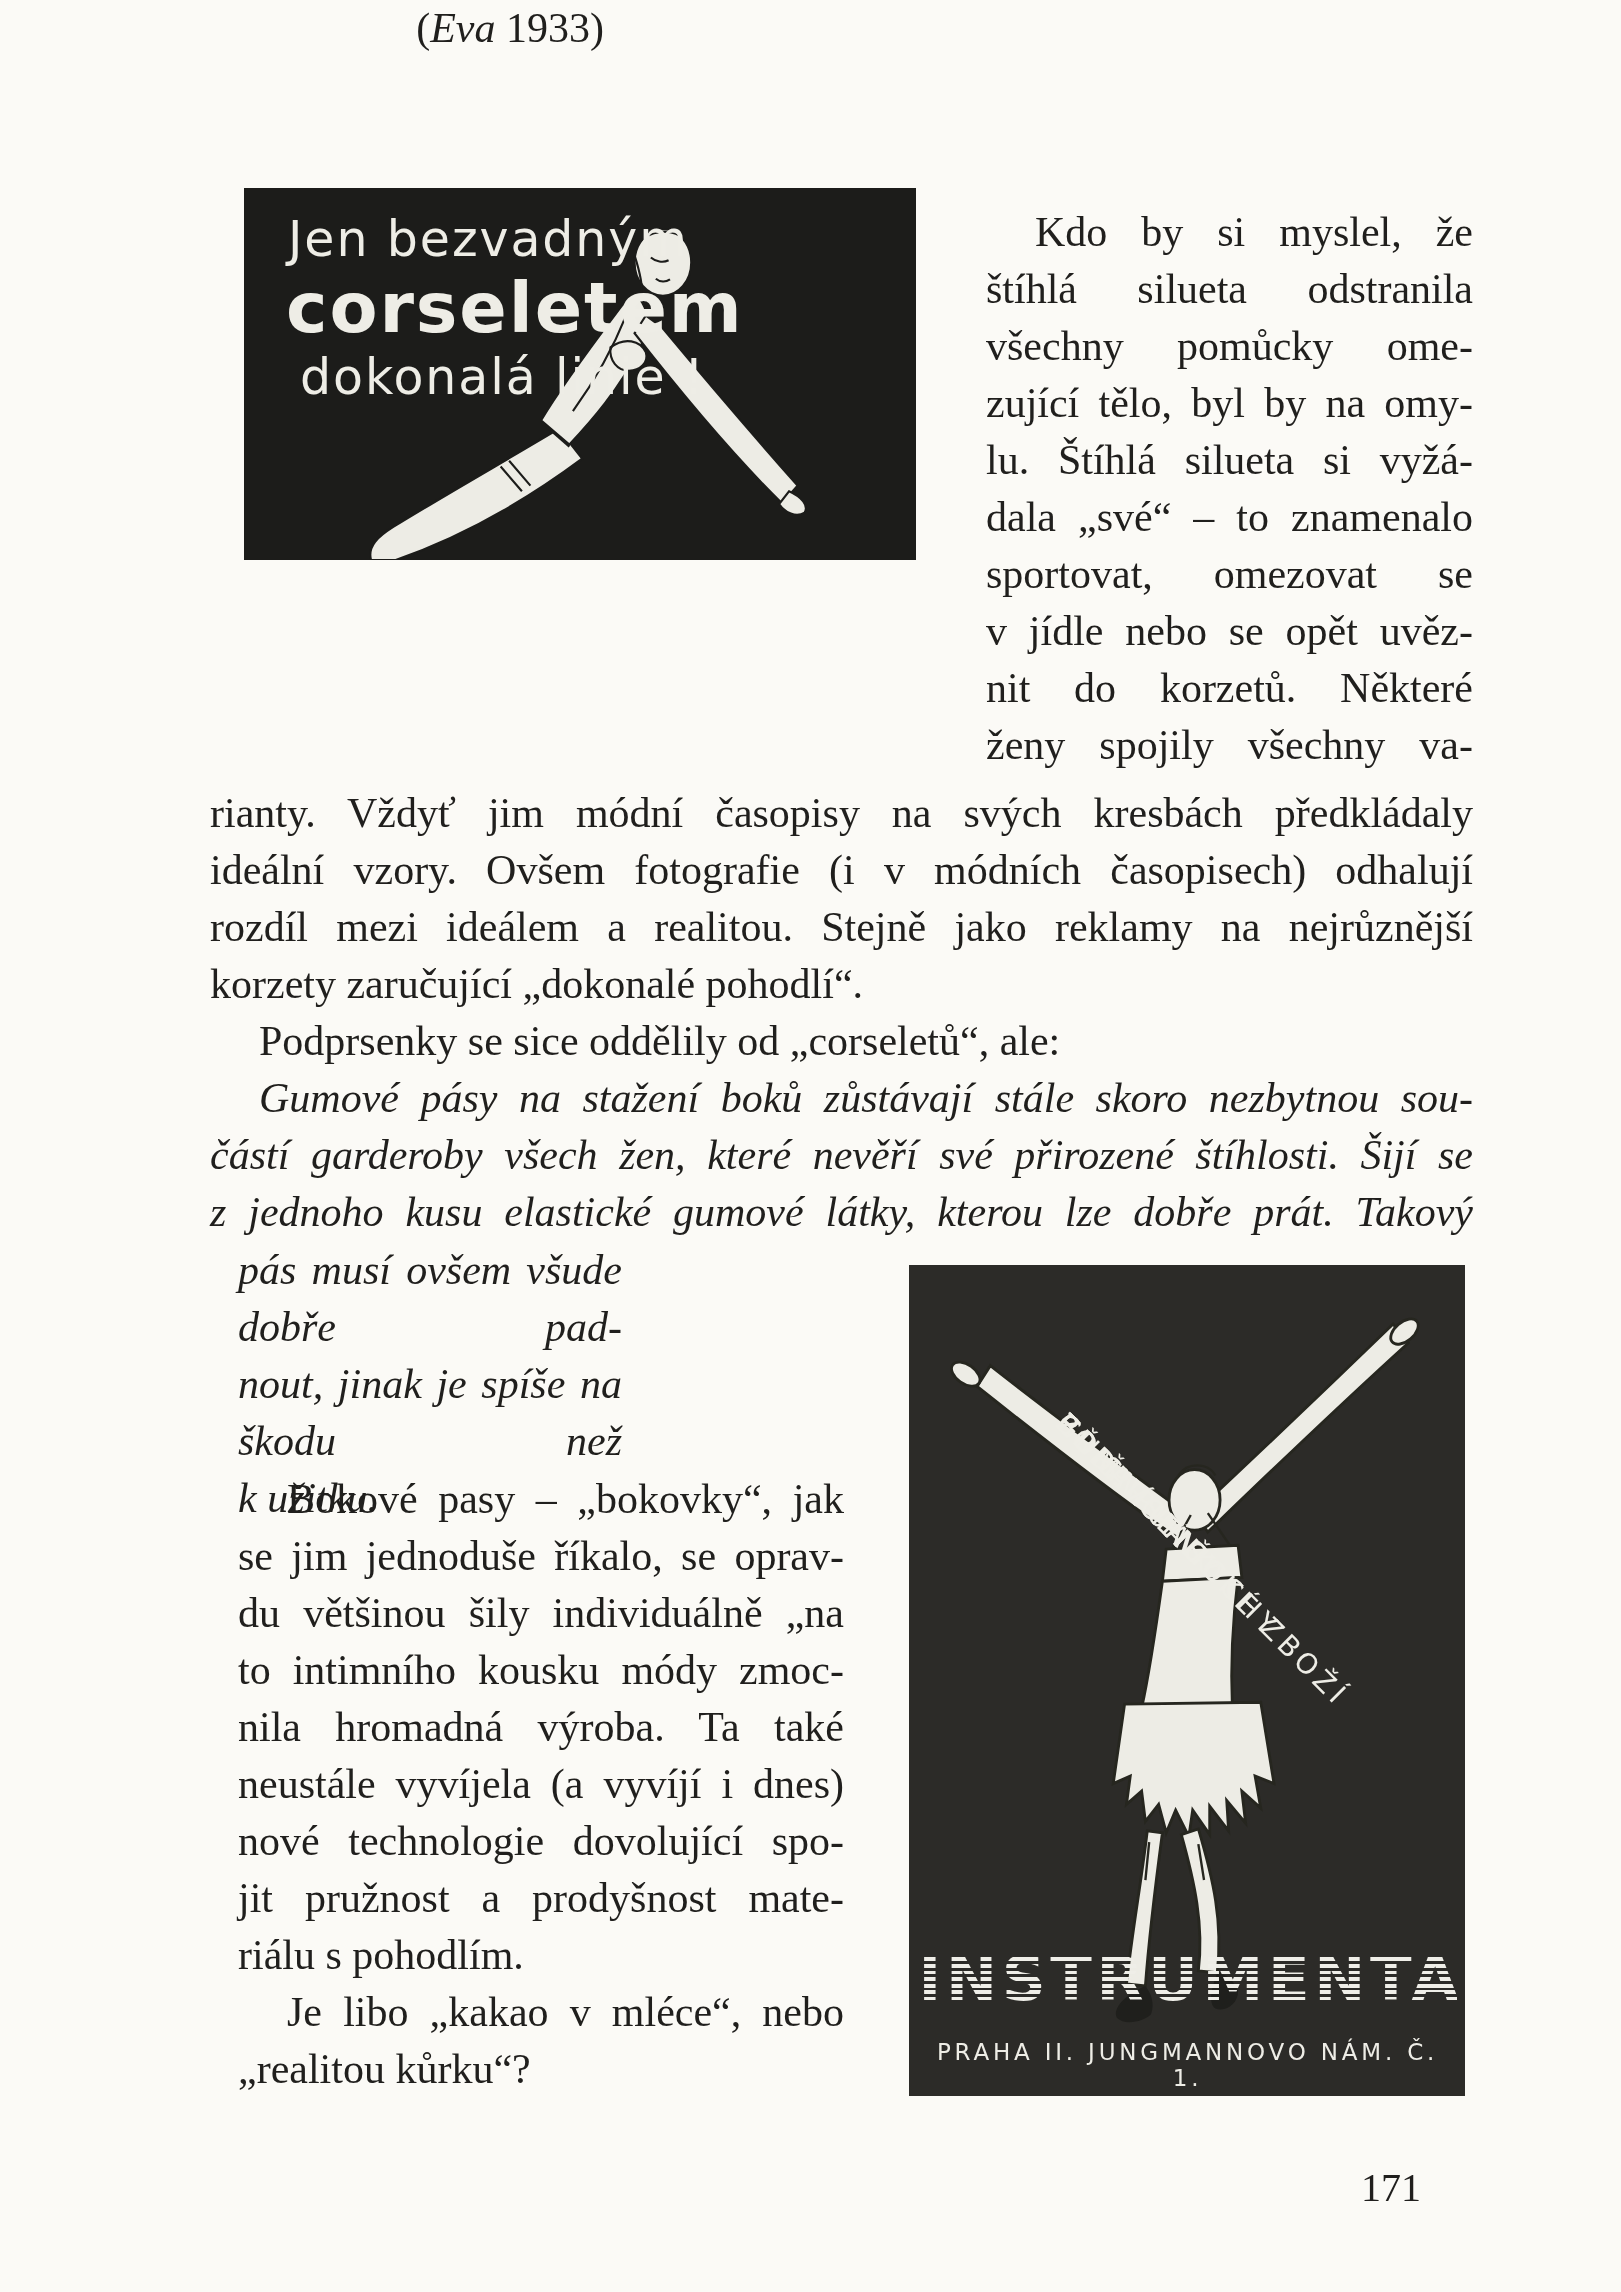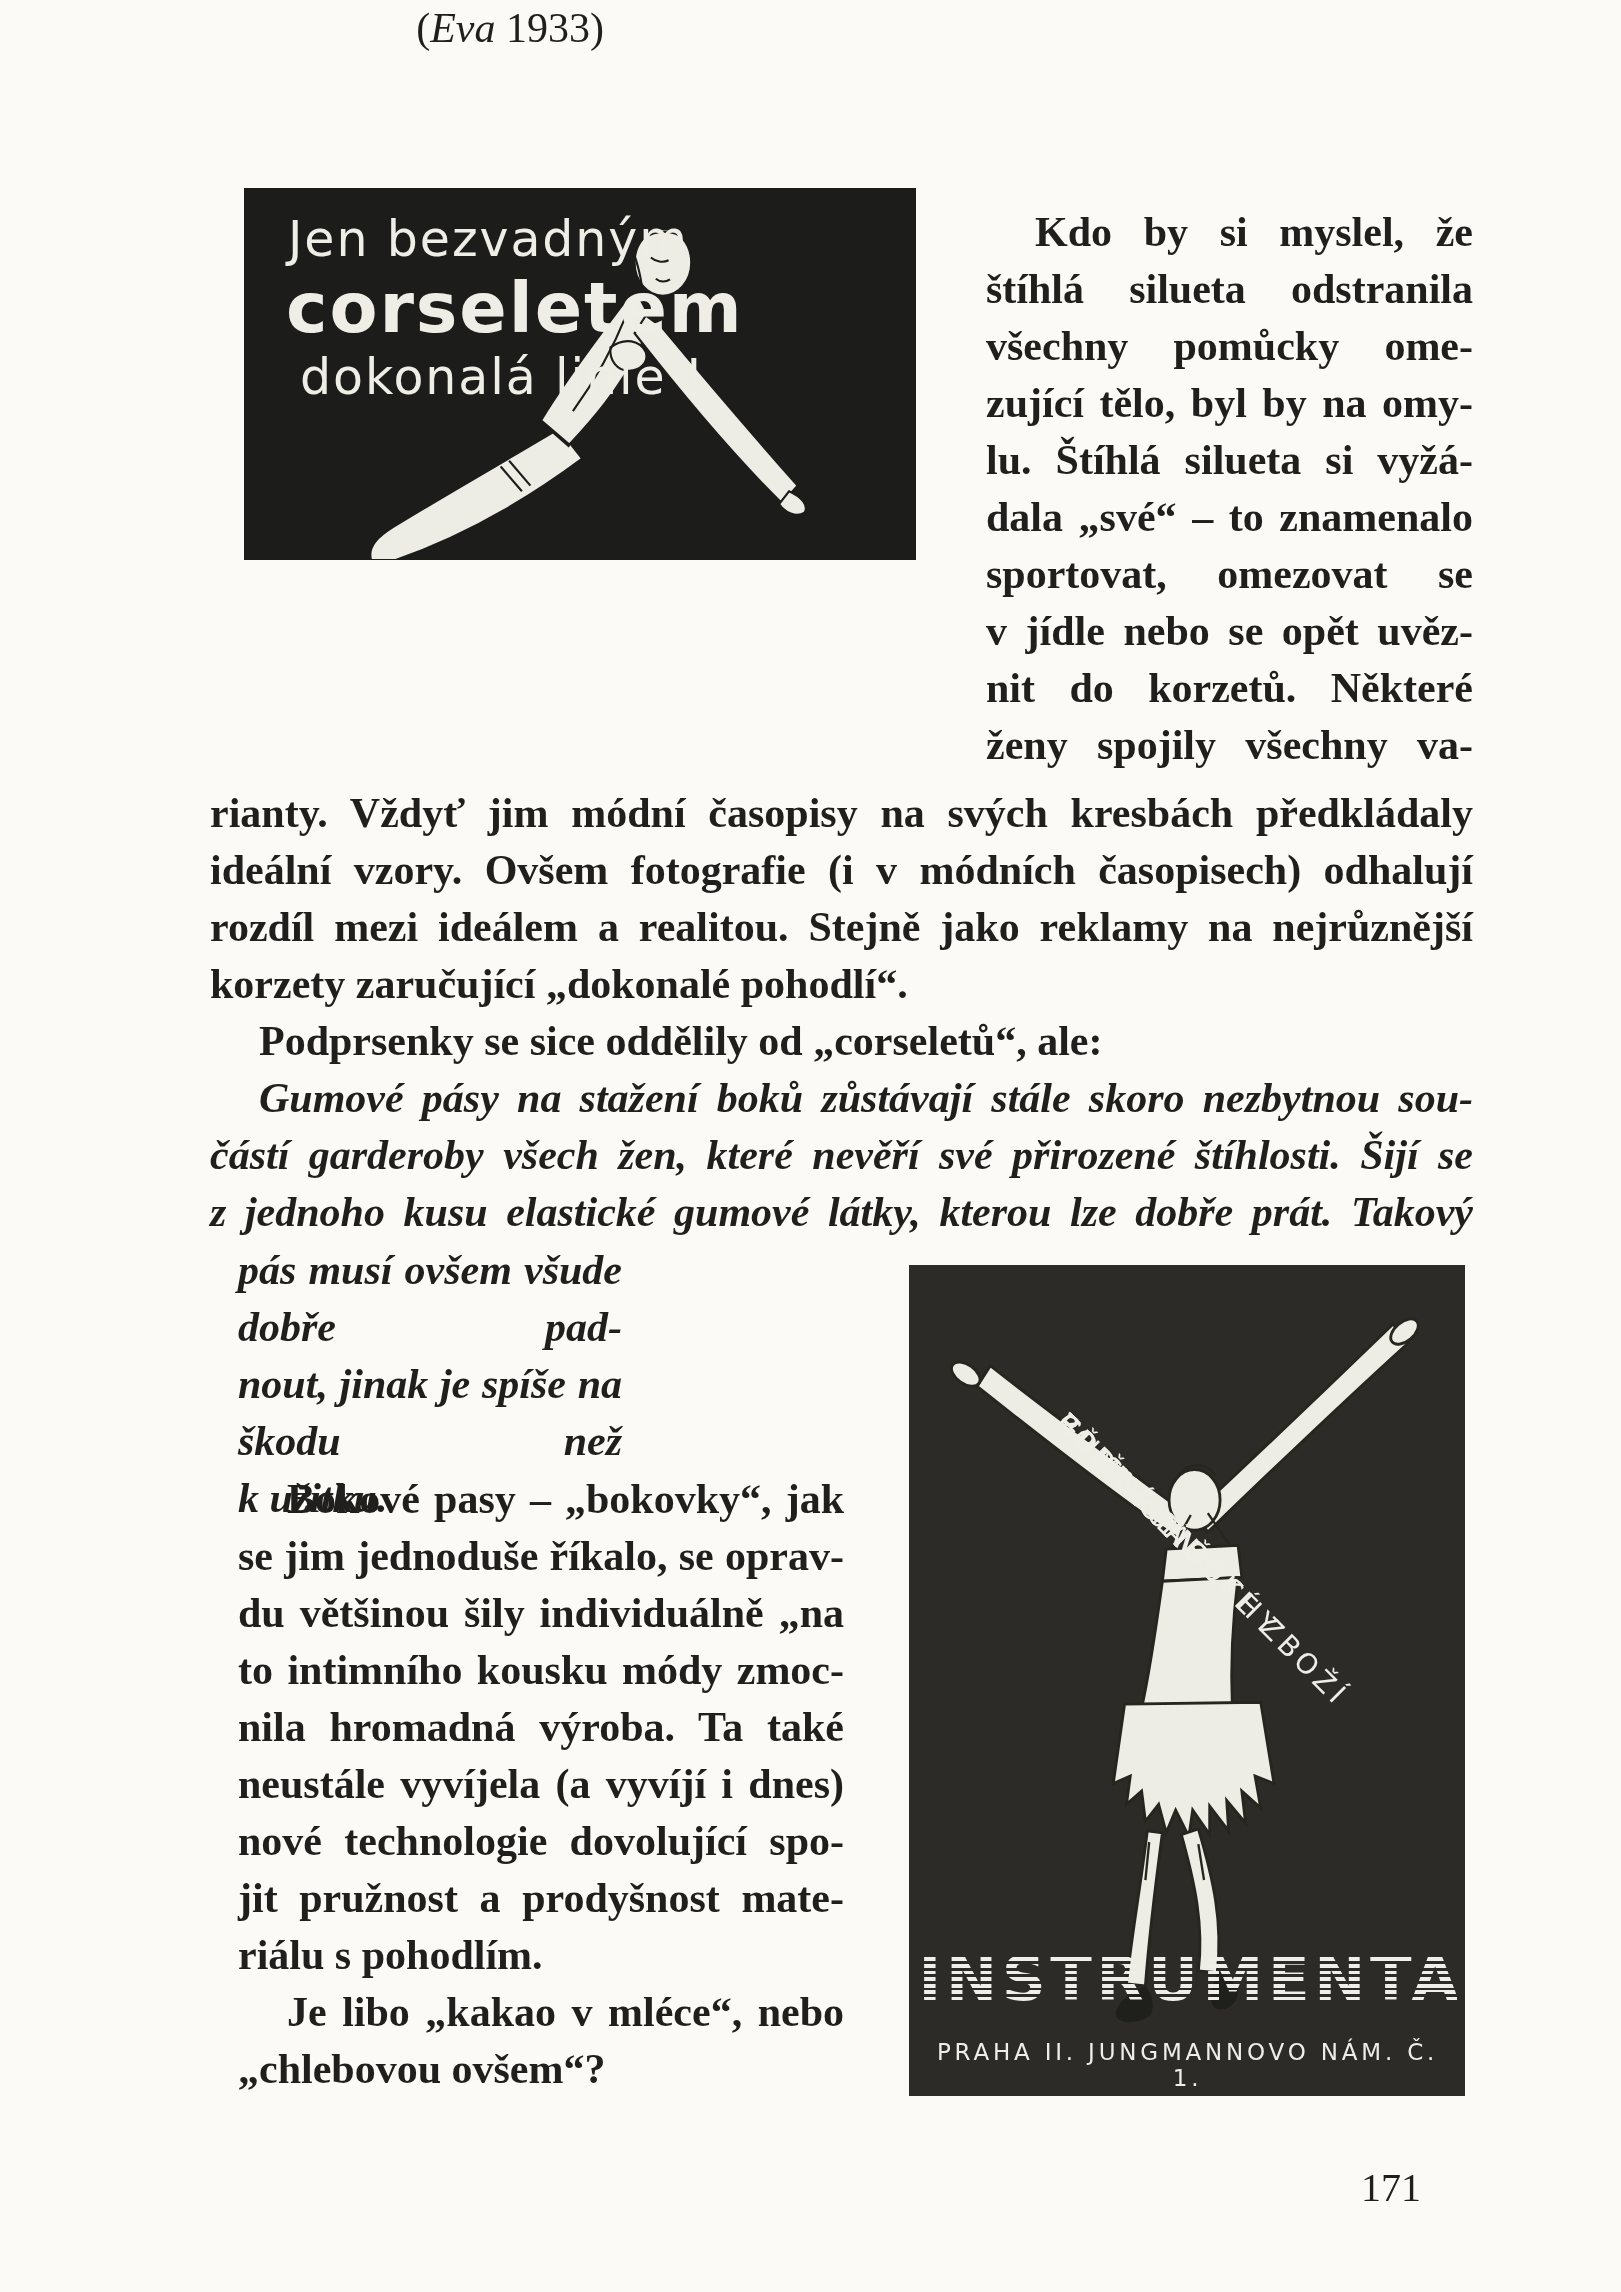--- a/index.html
+++ b/index.html
@@ -6,21 +6,21 @@
   .page{
     position:relative;width:1621px;height:2292px;background:#fbfaf6;
     font-family:"Liberation Serif",serif;color:#201f1d;overflow:hidden;
   }
   
   .ln{font-size:42px;line-height:57px;white-space:nowrap;}
   .blk .ln{white-space:normal;}
   .j{text-align:justify;text-align-last:justify;}
   .ind{text-indent:49px;}
   .it{font-style:italic;}
-  .blk{position:absolute;font-weight:bold;}
+  .blk{position:absolute;}
   #col-right{left:986px;top:204px;width:487px;}
   #full-block{left:210px;top:785px;width:1263px;}
   #left-quote{left:238px;top:1242px;width:384px;}
   #attribution{left:238px;top:1412px;width:604px;text-align:right;font-size:42px;line-height:57px;}
   #col-left{left:238px;top:1471px;width:606px;}
   #page-number{position:absolute;left:1298px;top:2165px;width:123px;text-align:right;font-size:40px;line-height:45px;}
   
   .ad{position:absolute;overflow:hidden;font-family:"DejaVu Sans",sans-serif;color:#eeede6;}
   .ad svg{position:absolute;left:0;top:0;width:100%;height:100%;}
   .ad div{position:absolute;}
@@ -116,21 +116,21 @@
     <div class="ln j ind">Bokové pasy – „bokovky“, jak</div>
     <div class="ln j">se jim jednoduše říkalo, se oprav-</div>
     <div class="ln j">du většinou šily individuálně „na</div>
     <div class="ln j">to intimního kousku módy zmoc-</div>
     <div class="ln j">nila hromadná výroba. Ta také</div>
     <div class="ln j">neustále vyvíjela (a vyvíjí i dnes)</div>
     <div class="ln j">nové technologie dovolující spo-</div>
     <div class="ln j">jit pružnost a prodyšnost mate-</div>
     <div class="ln">riálu s pohodlím.</div>
     <div class="ln j ind">Je libo „kakao v mléce“, nebo</div>
-    <div class="ln">„chlebovou ovšem“?</div>
+    <div class="ln">„realitou kůrku“?</div>
   </div>
 
   <div class="ad" id="ad2">
     <svg viewBox="0 0 588 878">
       <g fill="#edece5" stroke="#26261f" stroke-width="3">
         <path d="M284,288 C220,245 140,182 72,128 L86,106 C152,158 236,220 298,266 Z"></path>
         <ellipse cx="60" cy="115" rx="17" ry="10" transform="rotate(35 60 115)"></ellipse>
         <path d="M316,282 C378,222 462,142 528,82 L512,62 C450,122 366,202 302,262 Z"></path>
         <ellipse cx="524" cy="70" rx="17" ry="10" transform="rotate(-40 524 70)"></ellipse>
         <ellipse cx="302" cy="248" rx="27" ry="32"></ellipse>

